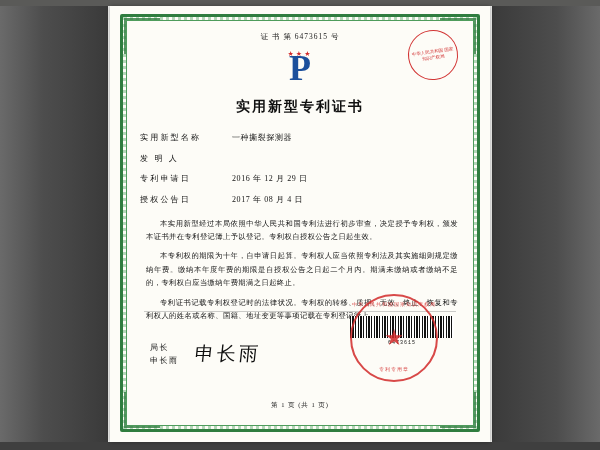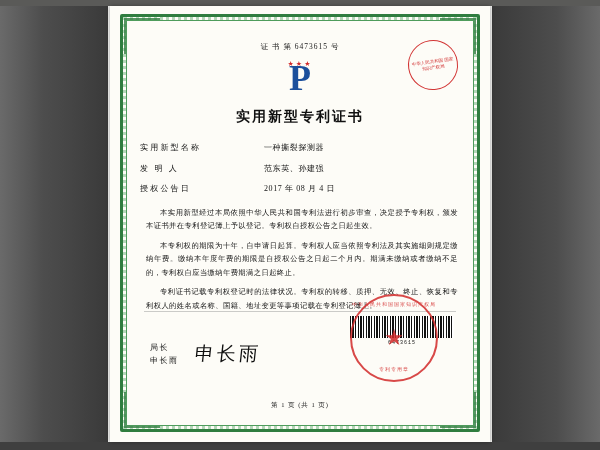--- a/index.html
+++ b/index.html
@@ -66,21 +66,21 @@
     border: 2px solid #2f7d3f;
     opacity: 0.8;
   }
   .corner.tl { left: 14px; top: 12px; border-right: none; border-bottom: none; }
   .corner.tr { right: 14px; top: 12px; border-left: none; border-bottom: none; }
   .corner.bl { left: 14px; bottom: 14px; border-right: none; border-top: none; }
   .corner.br { right: 14px; bottom: 14px; border-left: none; border-top: none; }
 
   .content {
     position: absolute;
-    left: 26px; top: 24px; right: 26px; bottom: 26px; margin-top: 10px;
+    left: 26px; top: 24px; right: 26px; bottom: 26px;
   }
   .cert-no {
     font-size: 7.5px;
     color: #1a1a1a;
     text-align: center;
     letter-spacing: 1px;
     margin-top: 2px;
   }
   .emblem {
     position: absolute;
@@ -139,21 +139,20 @@
     margin-top: 16px;
     padding-left: 4px;
   }
   .field-row {
     display: flex;
     align-items: baseline;
     font-size: 8px;
     color: #141414;
     margin-bottom: 9.5px;
     letter-spacing: 0.5px;
-    gap: 32px;
   }
   .field-label {
     width: 92px;
     flex: none;
     letter-spacing: 2.2px;
   }
   .field-value {
     flex: 1;
     letter-spacing: 0.6px;
   }
@@ -302,21 +301,24 @@
 
       <div class="title">实用新型专利证书</div>
 
       <div class="fields">
         <div class="field-row">
           <div class="field-label">实用新型名称</div>
           <div class="field-value">一种撕裂探测器</div>
         </div>
         <div class="field-row">
           <div class="field-label">发 明 人</div>
-          <div class="field-value">范东英、孙建强</div>
+        </div>
+        <div class="field-row">
+          <div class="field-label">专利申请日</div>
+          <div class="field-value">2016 年 12 月 29 日</div>
         </div>
         <div class="field-row">
           <div class="field-label">授权公告日</div>
           <div class="field-value">2017 年 08 月 4 日</div>
         </div>
       </div>
 
       <div class="body-text">
         <p>本实用新型经过本局依照中华人民共和国专利法进行初步审查，决定授予专利权，颁发本证书并在专利登记簿上予以登记。专利权自授权公告之日起生效。</p>
         <p>本专利权的期限为十年，自申请日起算。专利权人应当依照专利法及其实施细则规定缴纳年费。缴纳本年度年费的期限是自授权公告之日起二个月内。期满未缴纳或者缴纳不足的，专利权自应当缴纳年费期满之日起终止。</p>

